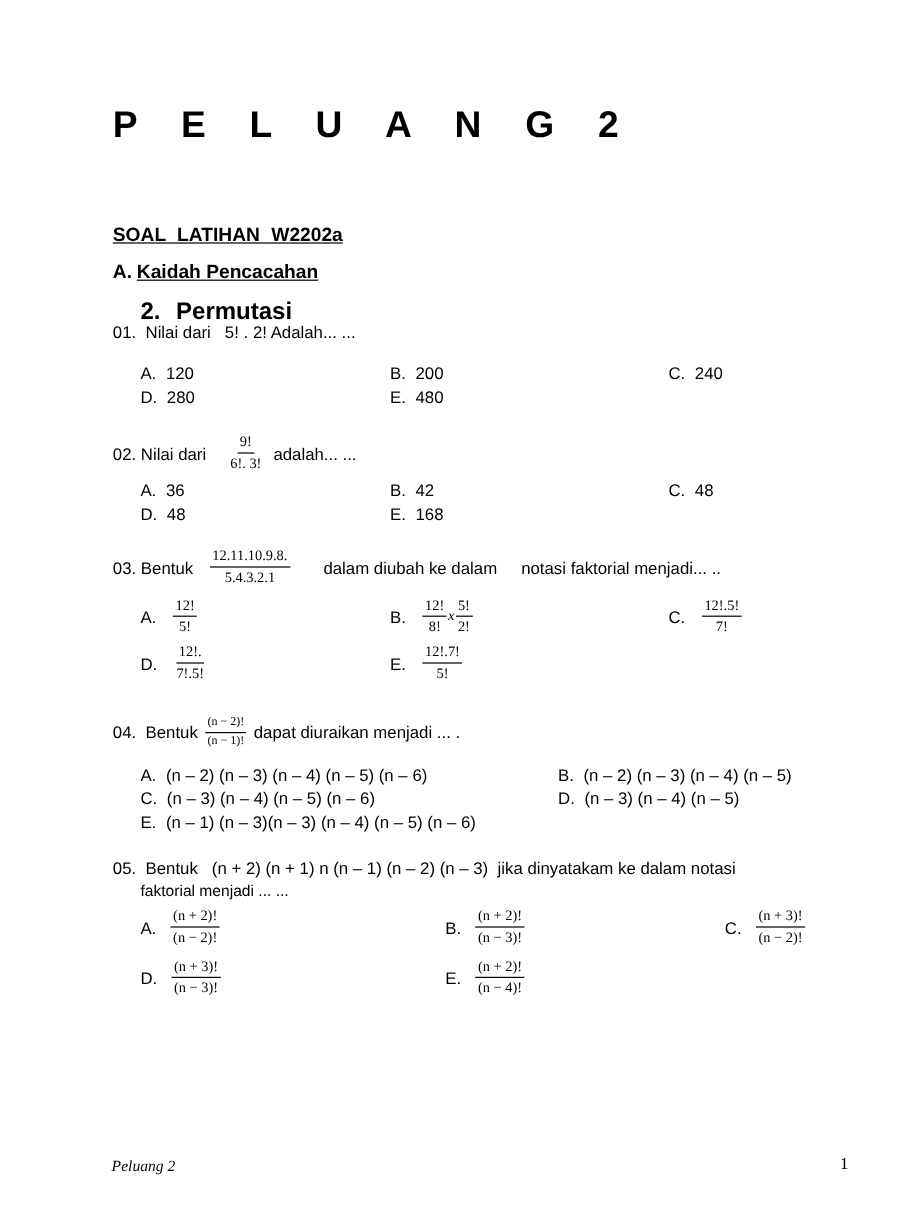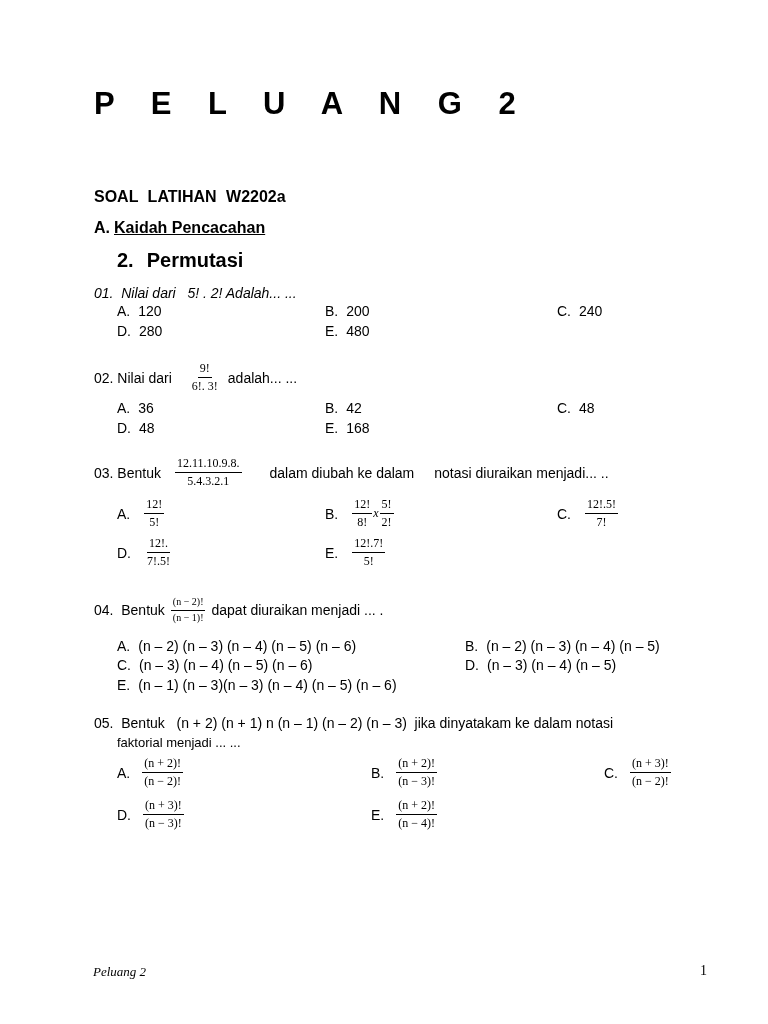--- a/index.html
+++ b/index.html
@@ -6,21 +6,21 @@
     body {
       width: 768px; height: 1024px; background: #ffffff; color: #000;
       position: relative; overflow: hidden;
       font-family: "Liberation Sans", sans-serif;
     }
     .abs { position: absolute; }
     .title {
       left: 94px; top: 86px; font-size: 31px; font-weight: bold;
       letter-spacing: 14px; white-space: nowrap;
     }
-    .h-soal { left: 94px; top: 188px; font-size: 16px; font-weight: bold; word-spacing: 5px; }
+    .h-soal { left: 94px; top: 188px; font-size: 16px; font-weight: bold; text-decoration: underline; word-spacing: 5px; }
     .h-a { left: 94px; top: 219px; font-size: 16px; font-weight: bold; }
     .h-a .u { text-decoration: underline; margin-left: 4px; }
     .h-2 { left: 117px; top: 249px; font-size: 20px; font-weight: bold; }
     .h-2 .lbl { margin-left: 13px; }
     .txt { font-size: 14px; white-space: nowrap; }
     .opt { font-size: 14px; white-space: nowrap; display: flex; align-items: center; }
     .opt .l { margin-right: 8px; }
     .frac {
       display: inline-flex; flex-direction: column; align-items: center;
       font-family: "Liberation Serif", serif; font-size: 12px; line-height: 1.25;
@@ -41,21 +41,21 @@
 <div class="abs h-soal">SOAL LATIHAN W2202a</div>
 
 <div class="abs h-a">
   <span>A.</span><span class="u">Kaidah Pencacahan</span>
 </div>
 
 <div class="abs h-2">
   <span>2.</span><span class="lbl">Permutasi</span>
 </div>
 
-<div class="abs txt" style="left:94px; top:285px;font-style:italic;">
+<div class="abs txt" style="left:94px; top:269px;">
   <span>01.</span>&nbsp;
   <span>Nilai dari</span>&nbsp;&nbsp;
   <span>5! . 2! Adalah... ...</span>
 </div>
 <div class="abs opt" style="left:117px; top:303px;">
     <span class="l">A.</span>
     <span>120</span>
   </div>
 <div class="abs opt" style="left:325px; top:303px;">
     <span class="l">B.</span>
@@ -105,21 +105,21 @@
   </div>
 
 <div class="abs txt" style="left:94px; top:456px; display:flex; align-items:center;">
   <span>03.</span>&nbsp;
   <span>Bentuk</span>
   <span class="frac" style="margin:0 28px 0 14px;">
     <span class="num">12.11.10.9.8.</span>
     <span class="den">5.4.3.2.1</span>
   </span>
   <span>dalam diubah ke dalam</span>
-  <span style="margin-left:20px;">notasi  diuraikan menjadi... ..</span>
+  <span style="margin-left:20px;">notasi  faktorial menjadi... ..</span>
 </div>
 <div class="abs opt" style="left:117px; top:497px;">
     <span class="l" style="margin-right:14px">A.</span>
   <span class="frac">
       <span class="num">12!</span>
       <span class="den">5!</span>
     </span>
   </div>
 <div class="abs opt" style="left:325px; top:497px;">
     <span class="l" style="margin-right:14px">B.</span>

